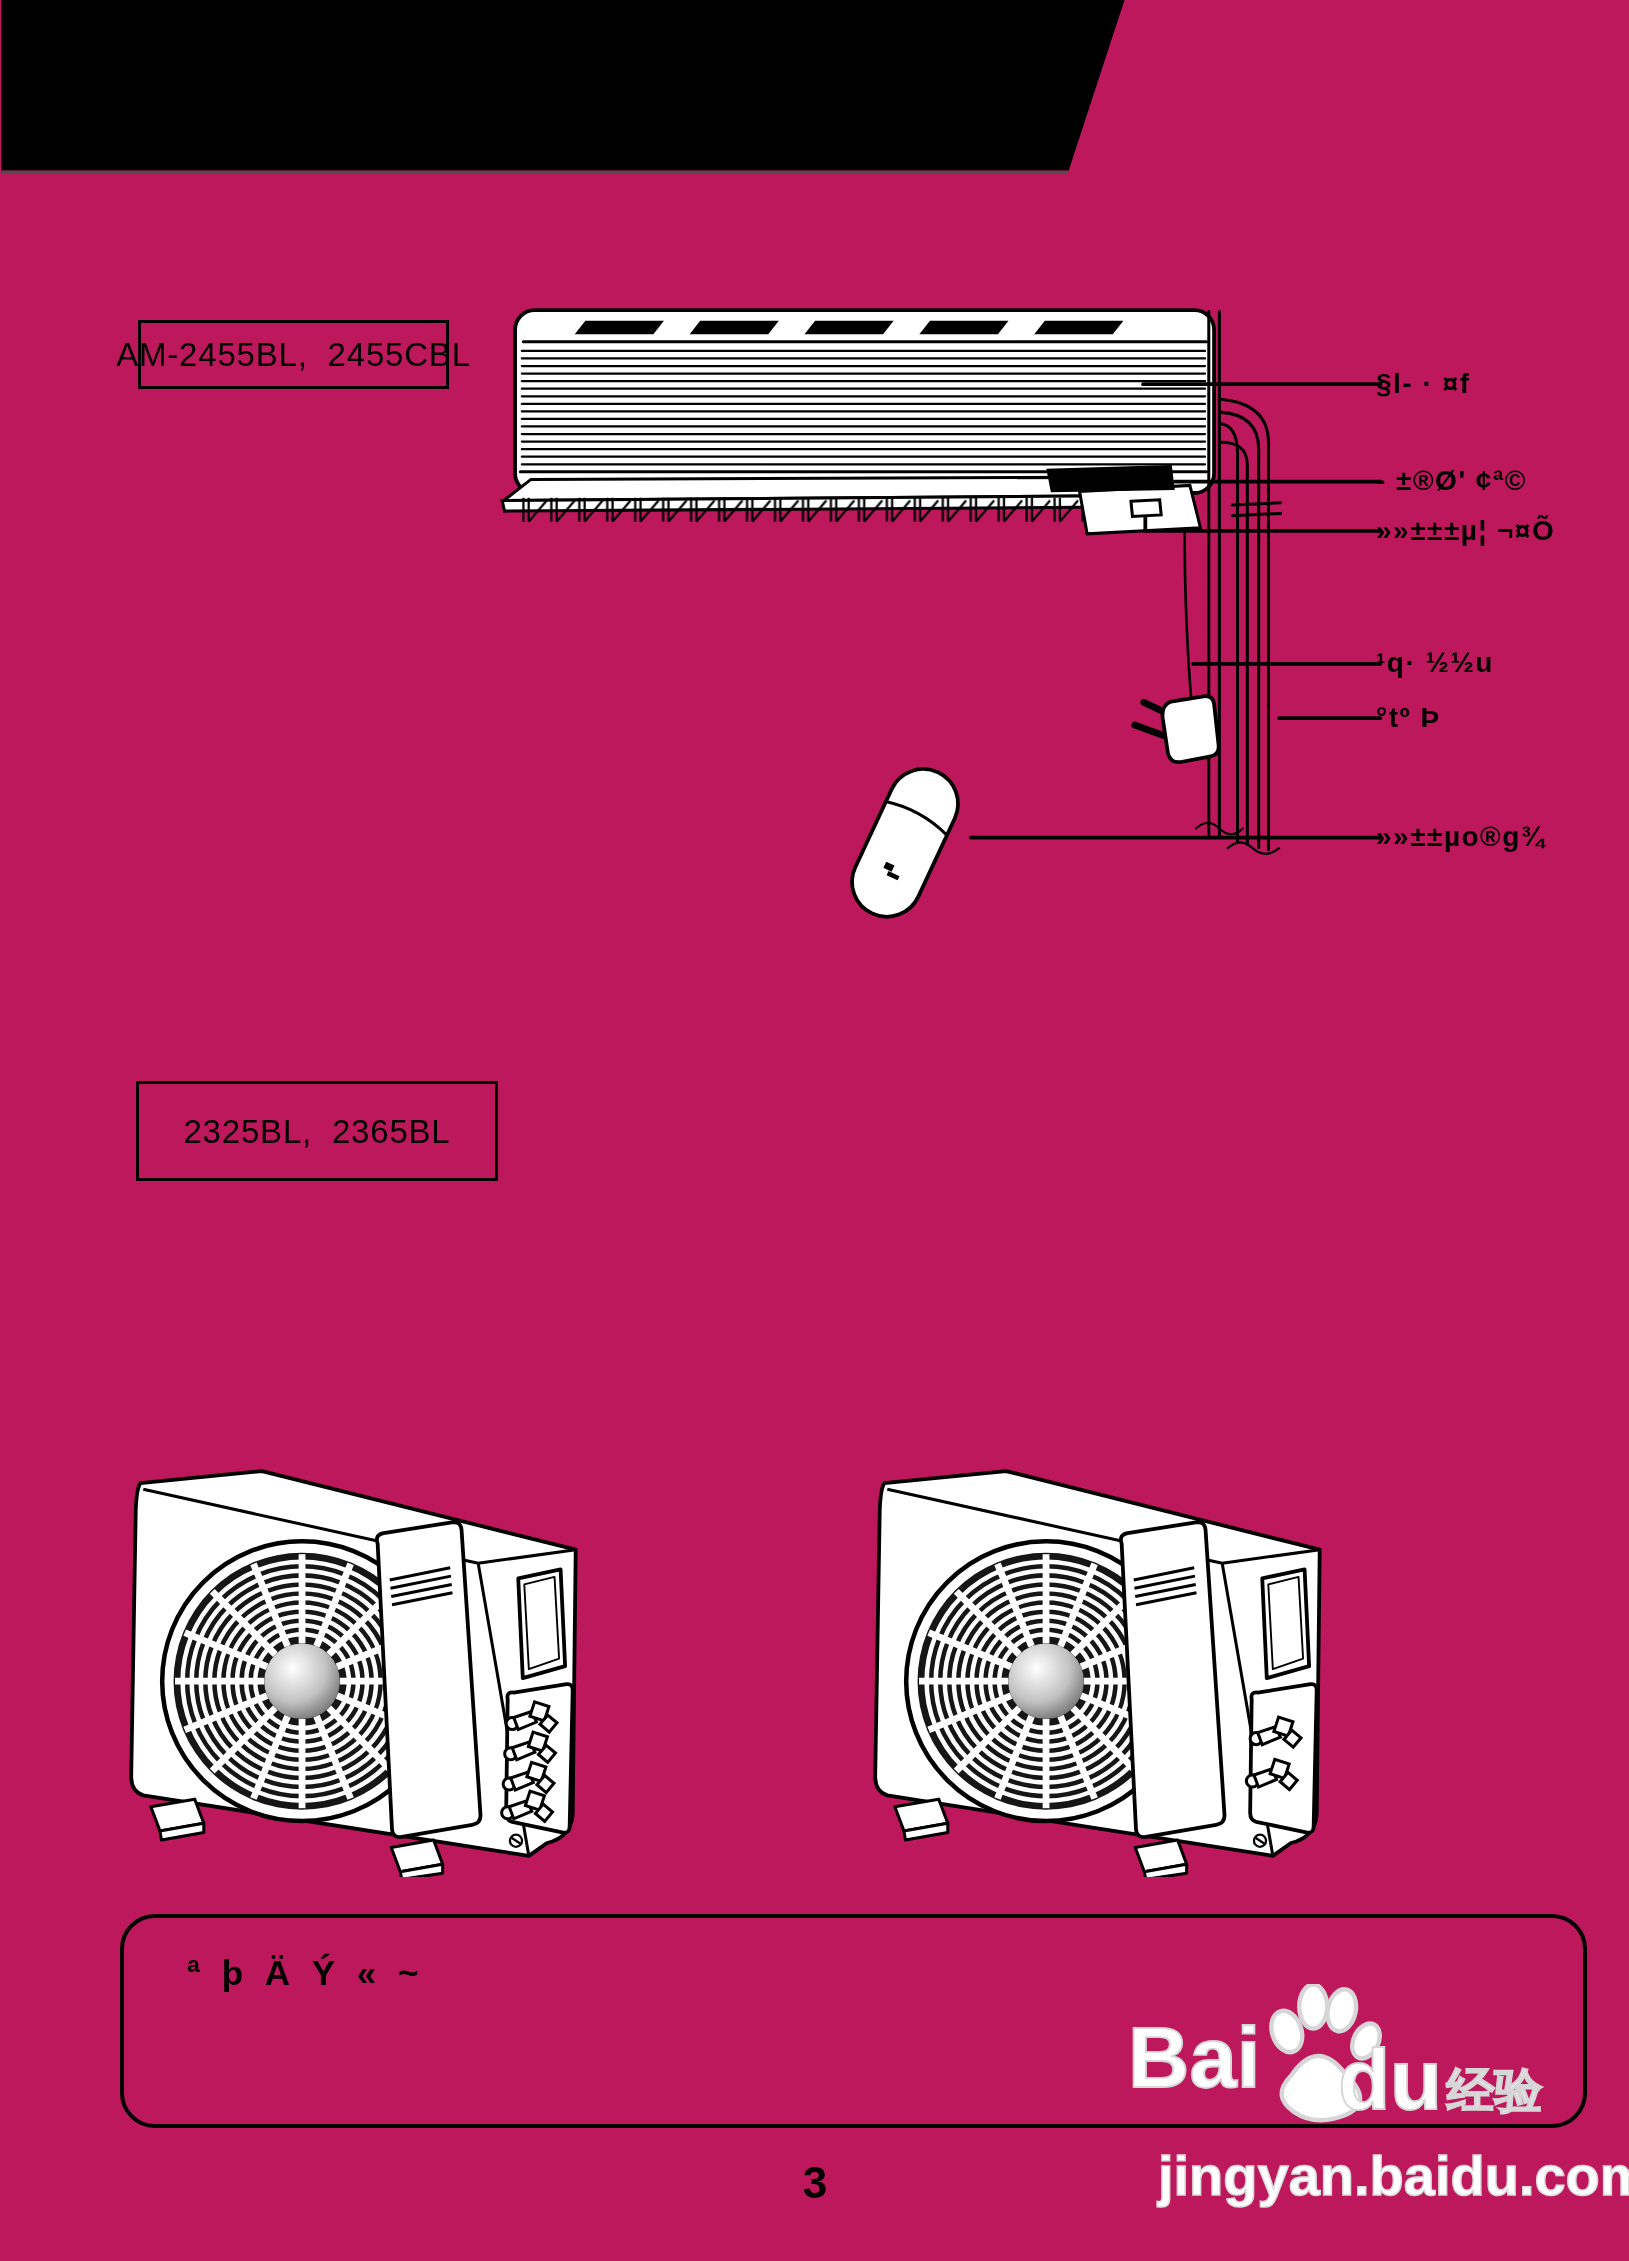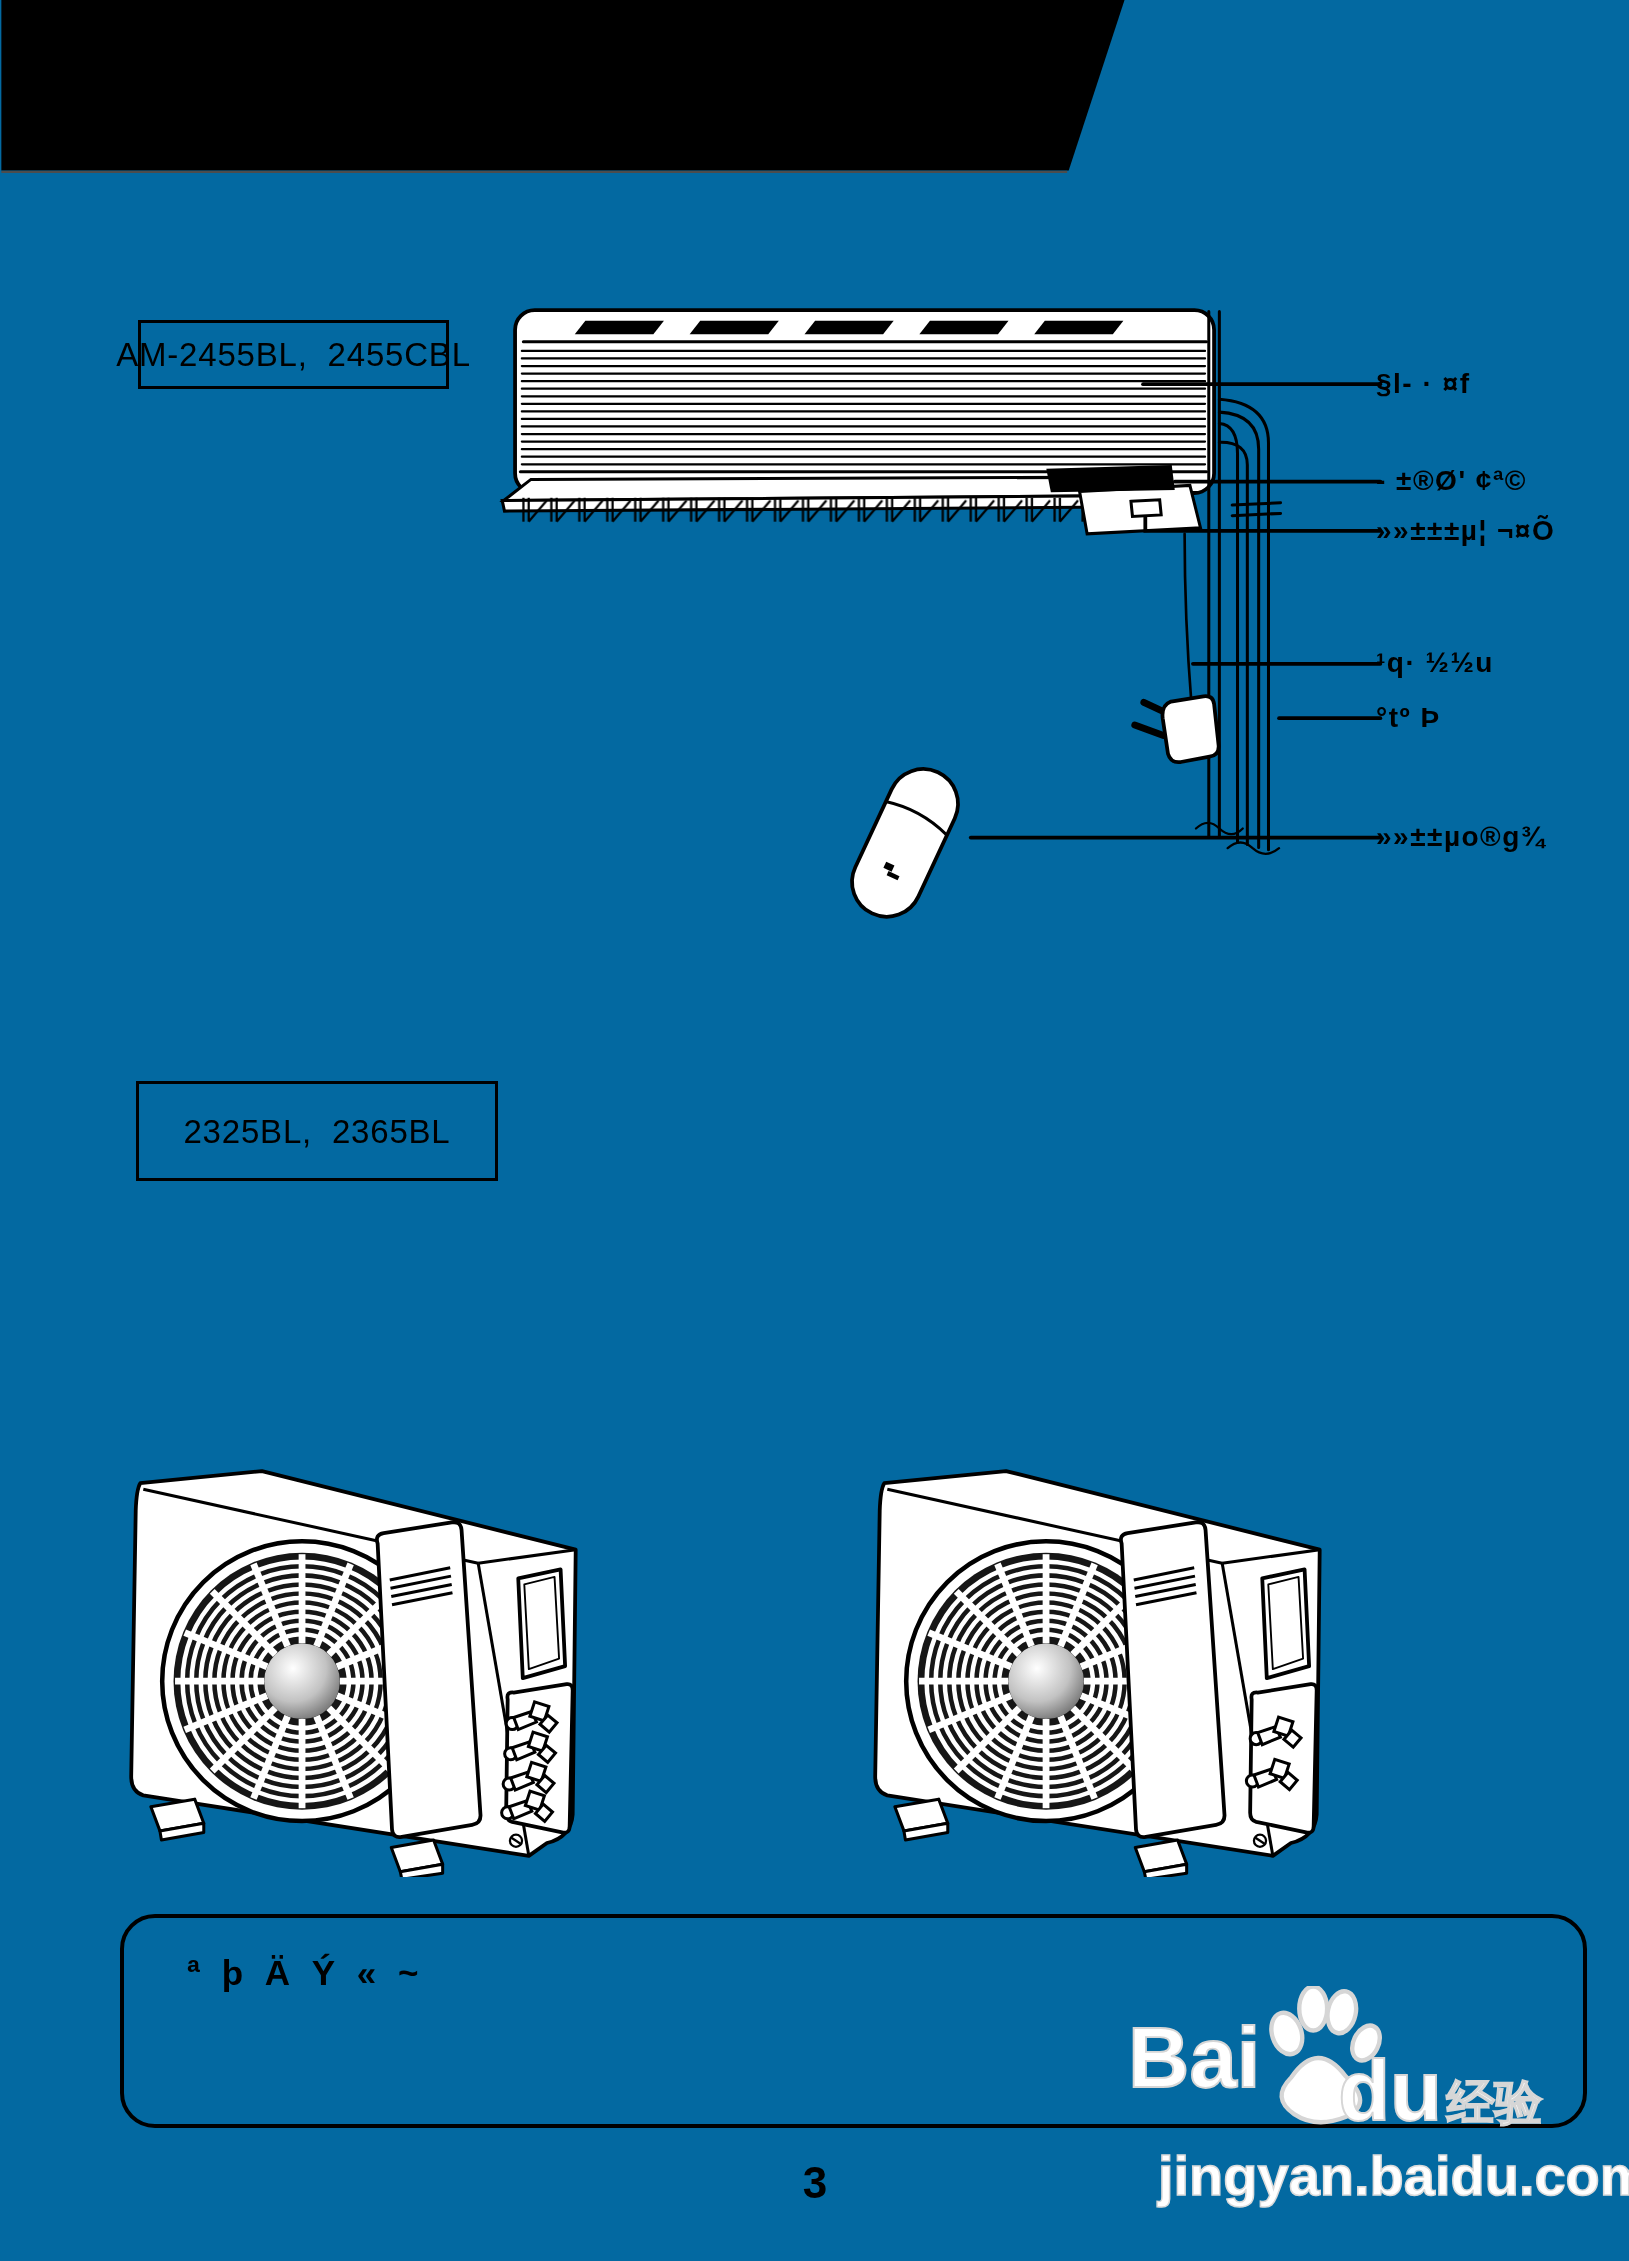--- a/index.html
+++ b/index.html
@@ -1,28 +1,28 @@
 <!DOCTYPE html>
 <html style="font-size:12px"><head>
 <meta charset="utf-8">
 <style>
   html,body{margin:0;padding:0;background:#fff;}
-  .page{position:relative;width:1629px;height:2261px;background:#0369a1;overflow:hidden;
+  .page{position:relative;width:1629px;height:2261px;background:#be185d;overflow:hidden;
         font-family:"Liberation Sans",sans-serif;color:#000;}
   .abs{position:absolute;}
   .model-box{border:3.8px solid #000;display:flex;flex-direction:column;align-items:center;
         justify-content:center;font-size:33px;letter-spacing:0.8px;white-space:pre;line-height:45px;}
   .callout{position:absolute;left:1376px;transform:translateY(-50%);font-size:28px;font-weight:bold;
         white-space:pre;letter-spacing:1.5px;}
   .note-box{border:4.5px solid #000;border-radius:35px;margin-left:36px;}
   .note-text{position:absolute;left:63px;top:35px;font-size:35px;font-weight:bold;
         letter-spacing:6px;white-space:pre;}
   .page-num{font-size:44px;font-weight:bold;text-align:center;width:76px;}
   .wm{color:#fff;-webkit-text-stroke:1.9px #d6d6d6;font-weight:bold;z-index:5;}
-  .wm-logo{display:flex;align-items:flex-end;height:151px;}
+  .wm-logo{display:flex;align-items:center;height:151px;}
   .wm-bai{font-size:85px;line-height:151px;}
   .wm-du{font-size:85px;line-height:85px;margin:43px 0 0 -39px;}
   .wm-cn{font-size:48px;line-height:60px;margin:67px 0 0 4.5px;-webkit-text-stroke:1.5px #d6d6d6;}
   .wm-url{font-size:56px;-webkit-text-stroke:1.5px #dadada;}
   svg{display:block;}
 </style>
 </head>
 <body>
 
 <div class="page">

